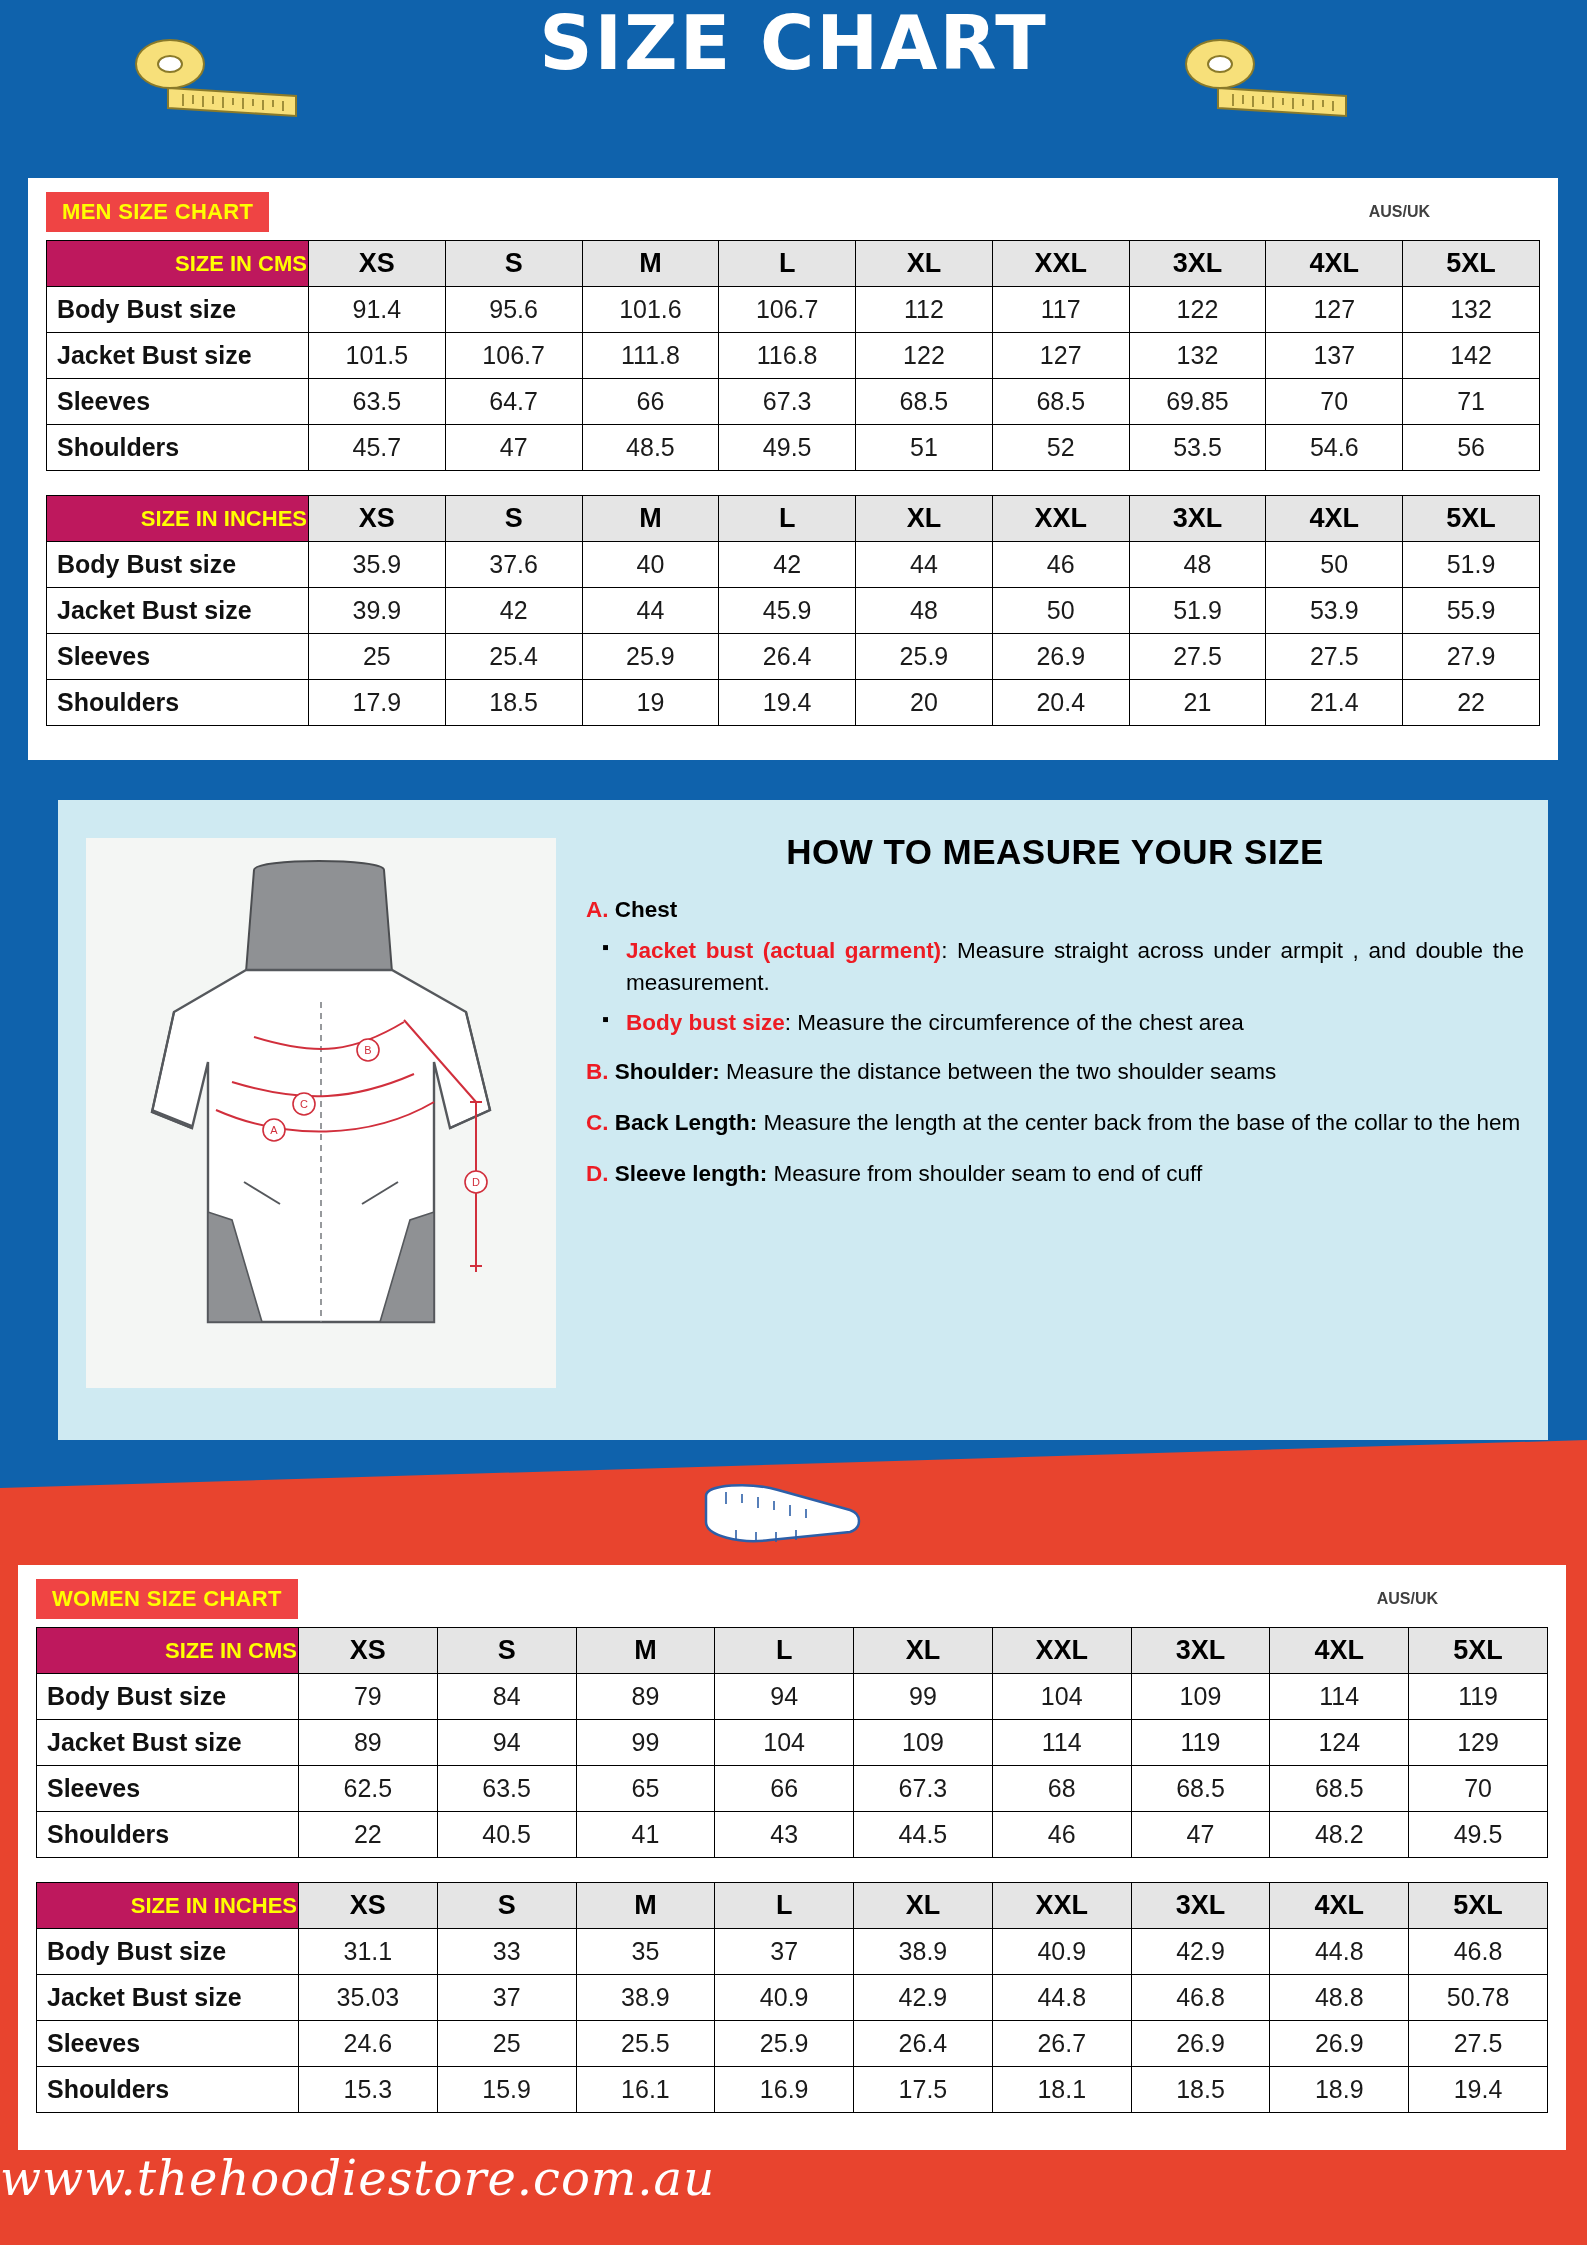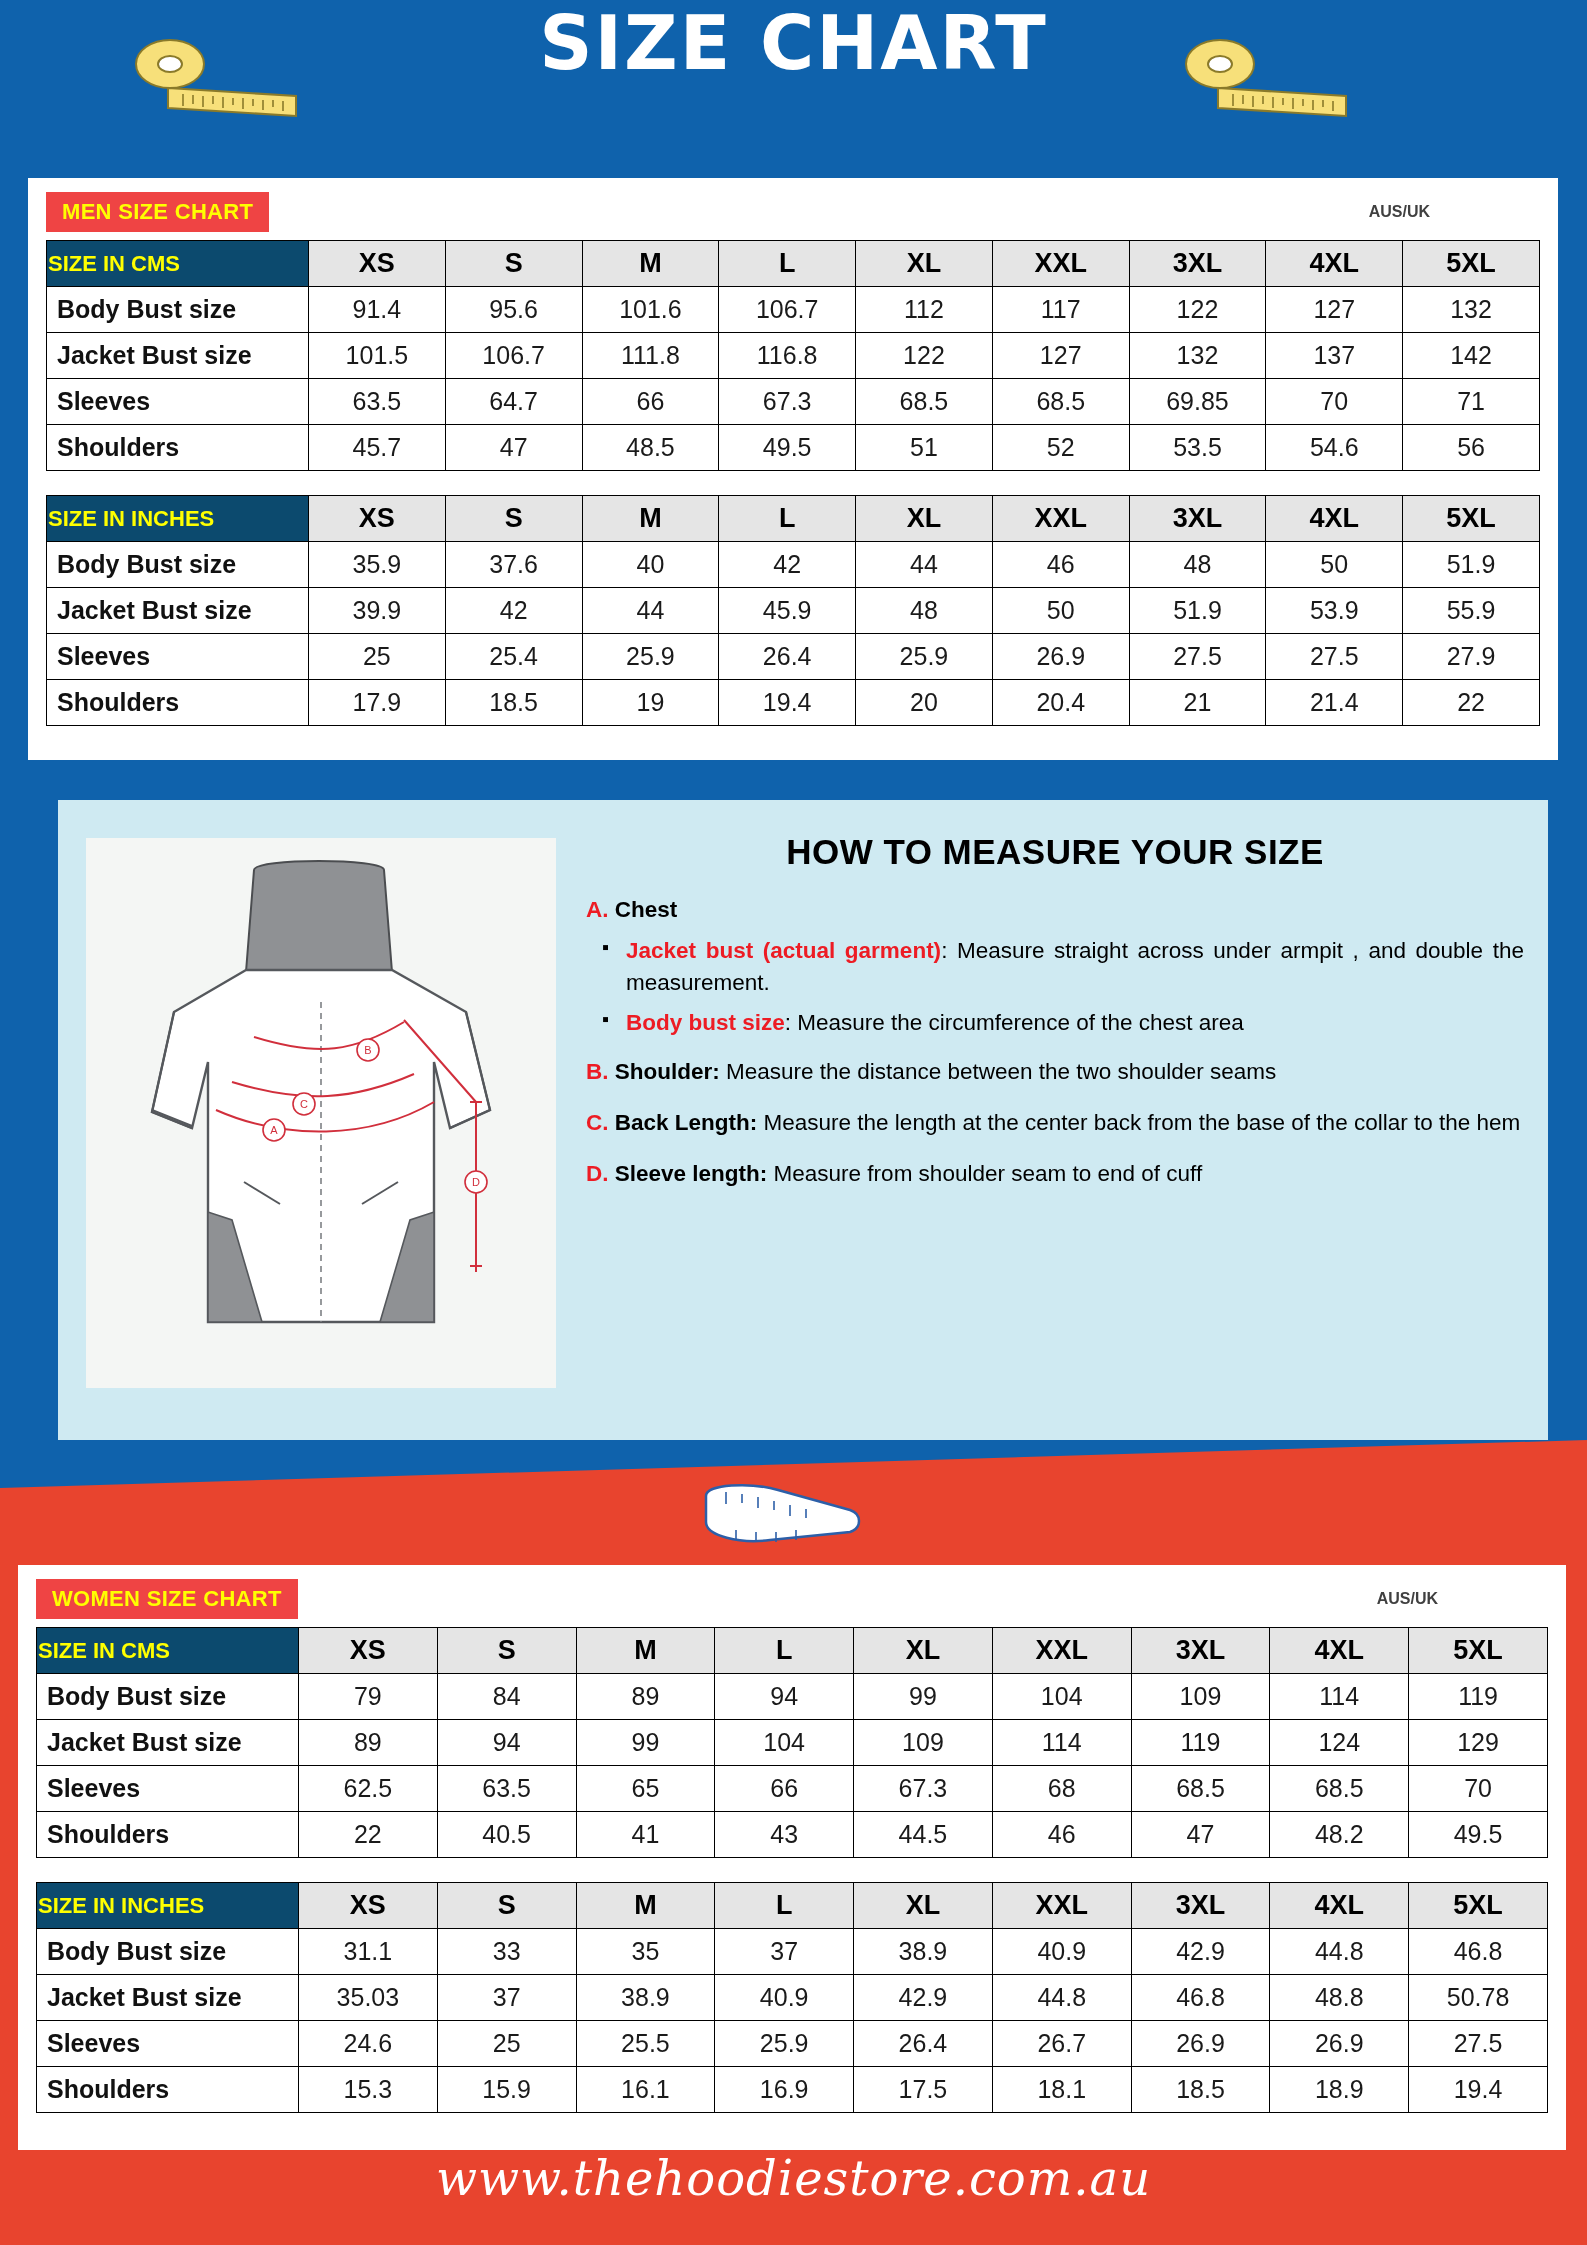--- a/index.html
+++ b/index.html
@@ -99,25 +99,25 @@
   }
   table.size td, table.size th {
     border: 1px solid #000000;
     height: 43px;
     text-align: center;
     font-size: 25px;
     color: #1a1a1a;
     font-family: "Liberation Sans", sans-serif;
   }
   table.size th.unit {
-    background: #0c4a6e;
+    background: #be185d;
     color: #ffff00;
     font-size: 22px;
     font-weight: bold;
-    text-align: left;
+    text-align: right;
   }
   table.size th.sz {
     background: #e5e5e5;
     color: #000000;
     font-size: 27px;
     font-weight: bold;
   }
   table.size td.rowhead {
     text-align: left;
     padding-left: 10px;
@@ -189,21 +189,20 @@
     left: 700px;
     top: 1478px;
     width: 170px;
     height: 70px;
   }
   #footer-url {
     position: absolute;
     left: 0;
     top: 2150px;
     width: 1587px;
-    text-align: center;
     color: #ffffff;
     font-size: 48px;
     font-family: "DejaVu Serif", serif;
     font-style: italic;
     letter-spacing: 1px;
   }
 
   
   .jacket-svg { position: absolute; left: 18px; top: 14px; }
 </style>

